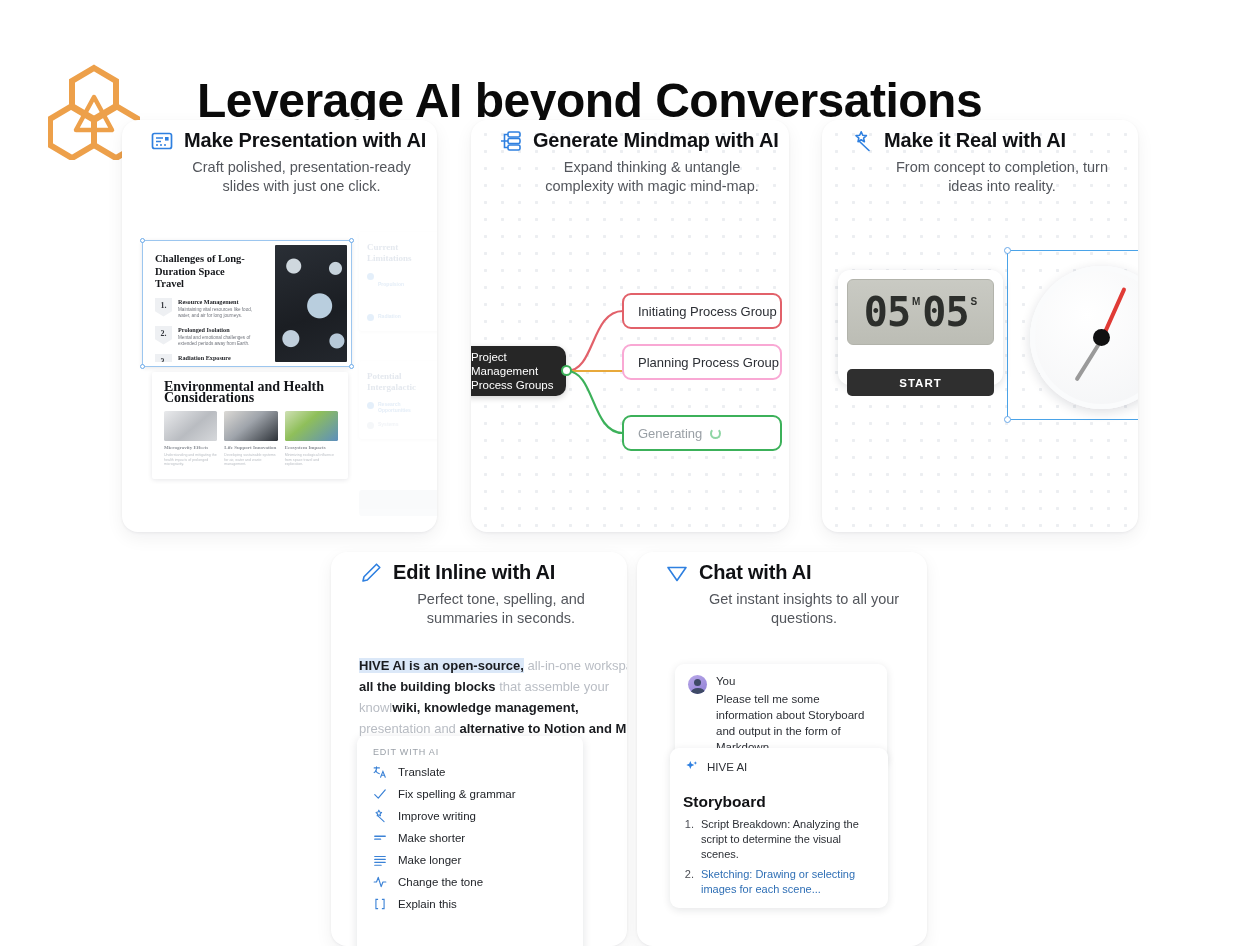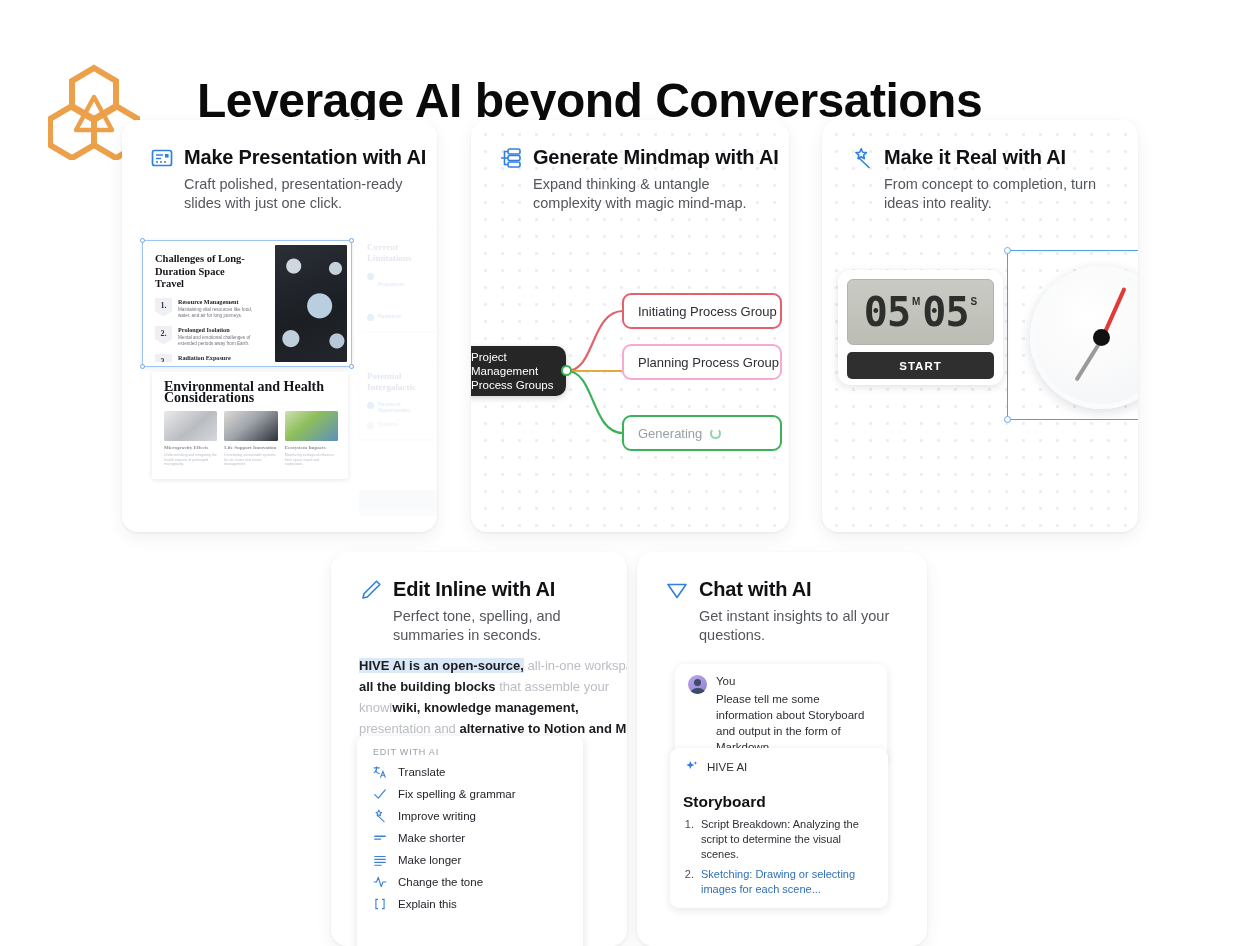--- a/index.html
+++ b/index.html
@@ -29,21 +29,21 @@
     overflow: hidden;
   }
   .card-dots {
     position: absolute; inset: 0;
     background-image: radial-gradient(circle, #eceef1 1.4px, transparent 1.5px);
     background-size: 17px 17px;
     background-position: 6px 6px;
   }
   .card-inner { position: absolute; inset: 0; }
 
-  .card-head { position: absolute; left: 28px; top: 24px; right: 18px; }
+  .card-head { position: absolute; left: 28px; top: 7px; right: 18px; text-align: center; }
   .card-head-row { display: flex; align-items: flex-start; gap: 10px; }
   .card-icon { width: 24px; height: 24px; flex: none; margin-top: 2px; }
   .card-title {
     font-size: 20px; font-weight: 700; color: #101114;
     line-height: 26px; letter-spacing: -0.2px; white-space: nowrap;
   }
   .card-sub {
     margin-top: 5px; margin-left: 34px;
     font-size: 14.5px; color: #53565c; line-height: 19px;
     max-width: 260px;
@@ -151,21 +151,21 @@
     background: linear-gradient(#c9cac3, #bcbdb5);
     position: relative; display: flex; align-items: center; justify-content: center;
     gap: 2px; border: 1px solid #b2b3ab;
   }
   .lcd-d {
     font-family: "DejaVu Sans Mono", monospace; font-weight: 700;
     font-size: 40px; color: #2d2f2c; letter-spacing: -1px; line-height: 40px;
   }
   .lcd-u { font-size: 10px; font-weight: 700; color: #2d2f2c; align-self: flex-start; margin-top: 16px; }
   .timer-btn {
-    margin-top: 7px; height: 27px; border-radius: 5px; background: #2f2f2f;
+    margin-top: 24px; height: 27px; border-radius: 5px; background: #2f2f2f;
     color: #fff; font-size: 11.5px; font-weight: 700; letter-spacing: 1px;
     display: flex; align-items: center; justify-content: center;
   }
   .clock-sel {
     position: absolute; left: 185px; top: 130px; width: 200px; height: 170px;
     border: 1.4px solid #4aa3e8;
   }
   .clock-face {
     position: absolute; left: 22px; top: 15px; width: 143px; height: 143px;
     border-radius: 50%; background: radial-gradient(circle at 40% 34%, #fff, #f2f3f5);

